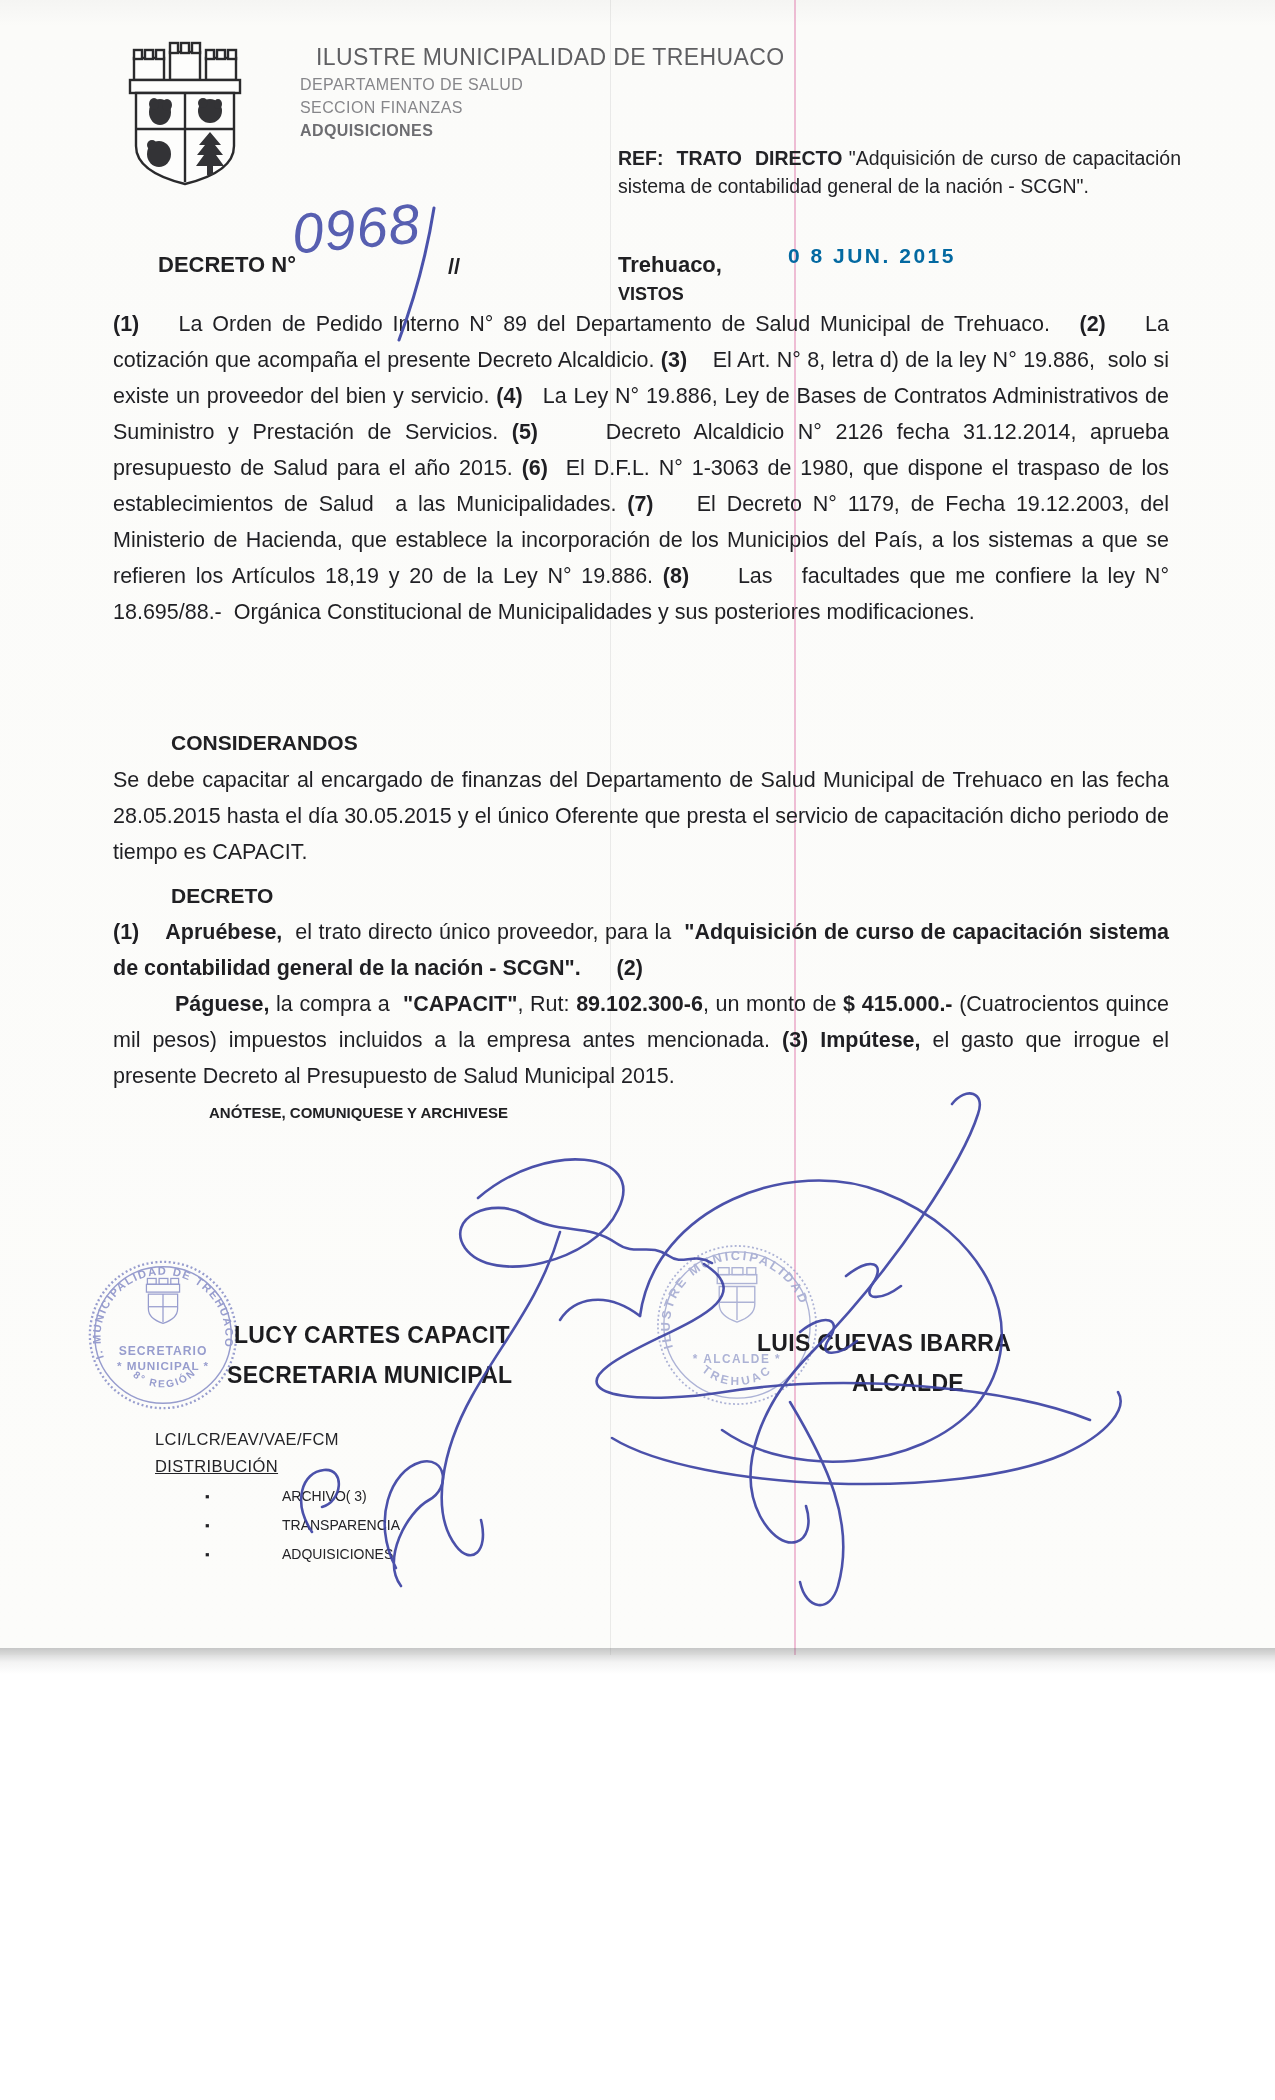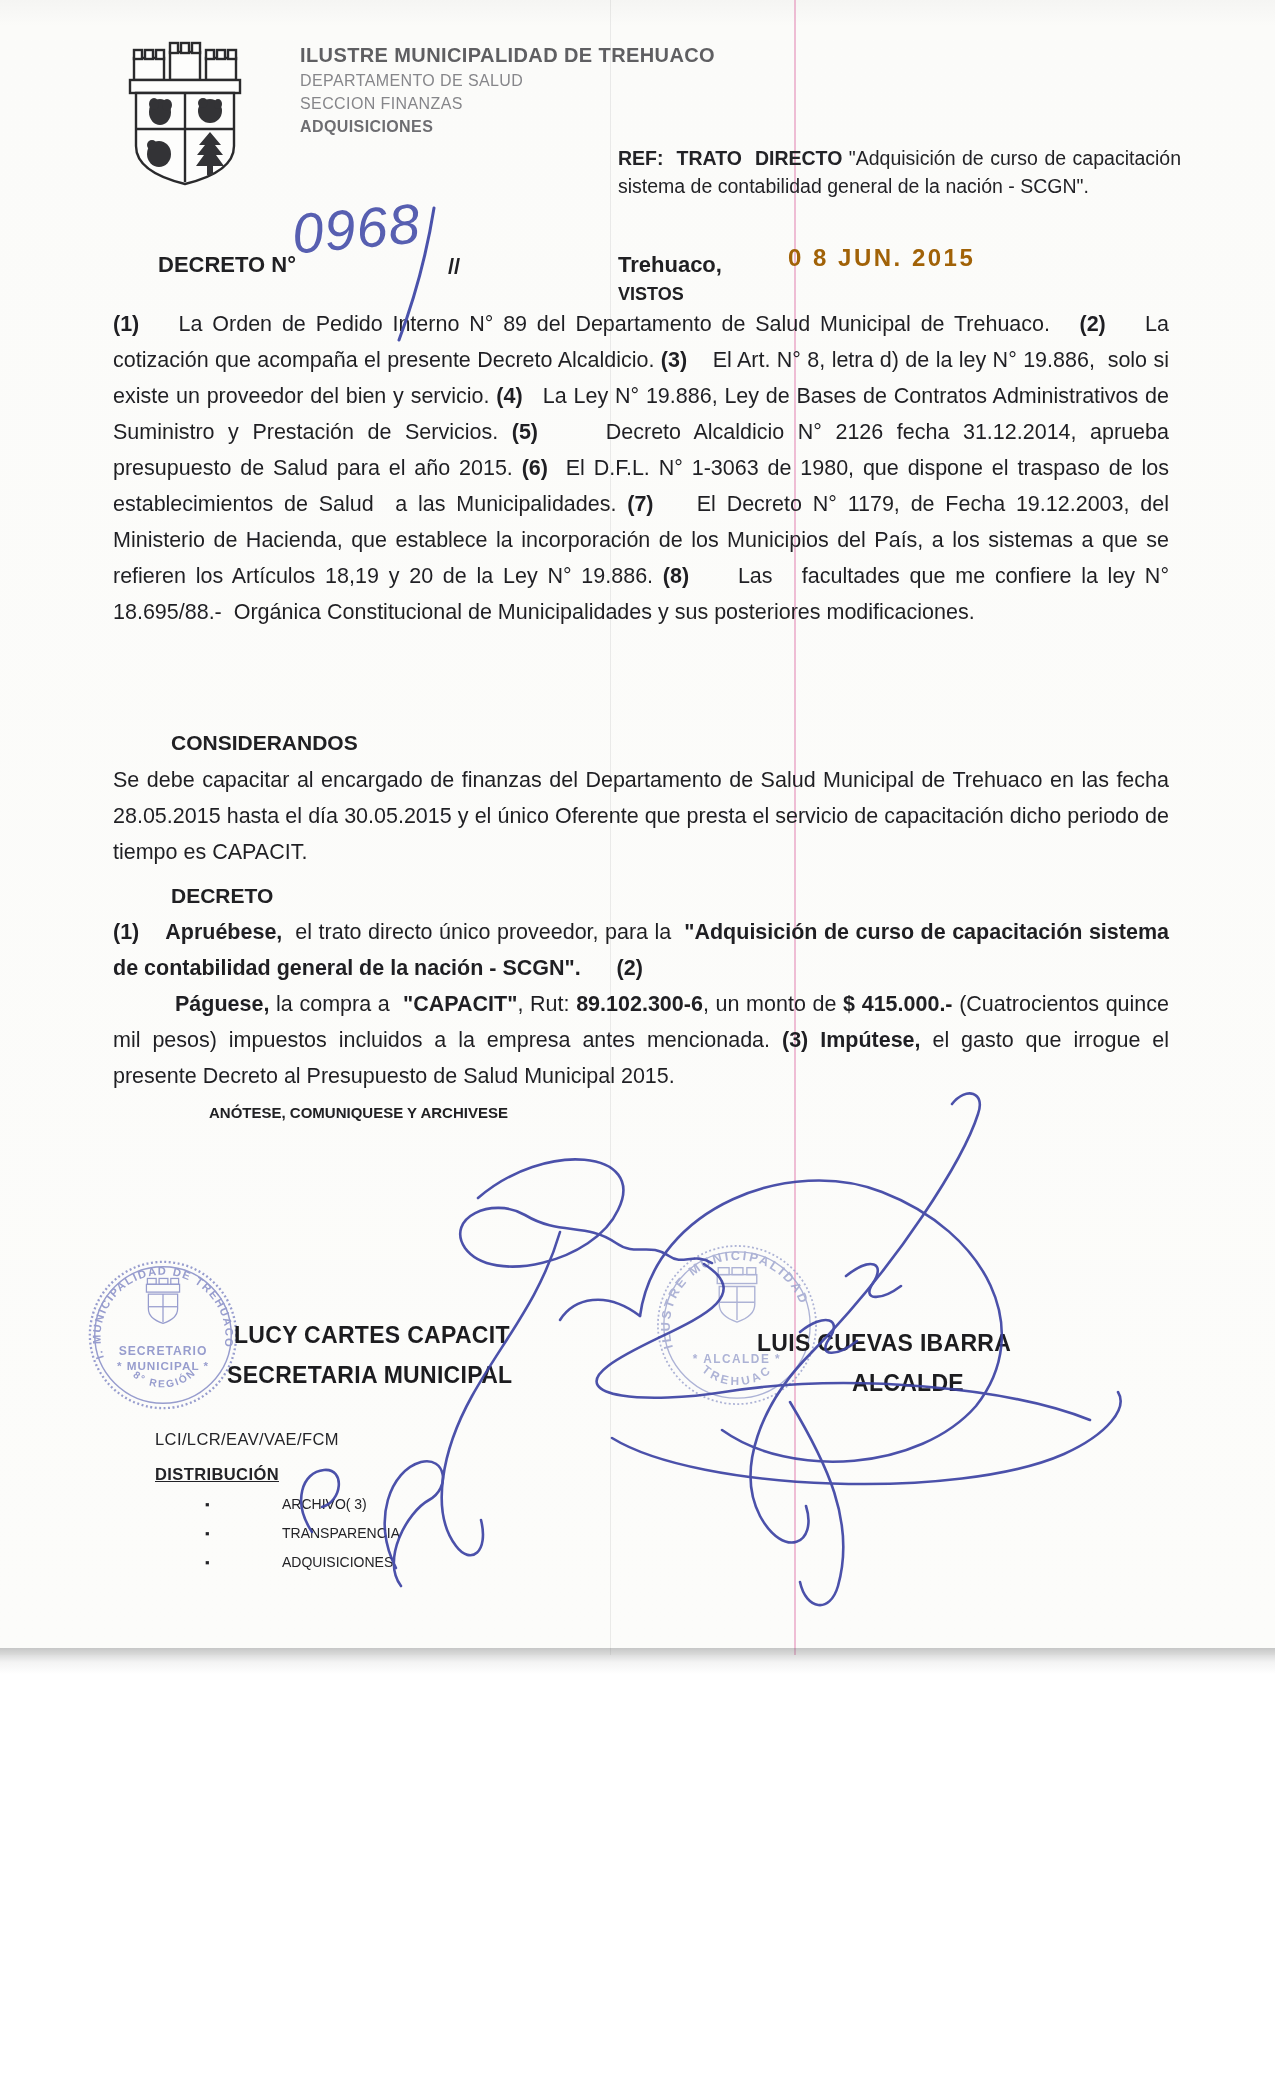--- a/index.html
+++ b/index.html
@@ -10,33 +10,33 @@
          background:linear-gradient(180deg,#f5f5f3 0px,#fbfbf9 26px,#fcfcfa 100%);}
   #paper-bottom-shadow{position:absolute;left:0;top:1648px;width:1275px;height:26px;
          background:linear-gradient(180deg,rgba(110,112,115,0.38),rgba(160,160,160,0.12) 55%,rgba(255,255,255,0));}
   .crease-v{position:absolute;top:0;height:1655px;width:2px;}
   #crease-pink{left:794px;background:rgba(228,138,183,0.55);}
   #crease-gray{left:610px;width:1px;background:rgba(140,140,145,0.16);}
   .abs{position:absolute;}
   .b{font-weight:bold;}
   
   #header-text{left:300px;top:44px;}
-  #org-name{font-size:20px;font-weight:bold;color:#5f5f62;letter-spacing:0.4px;}
+  #org-name{font-size:23px;font-weight:normal;color:#5f5f62;letter-spacing:0.4px;margin-left:16px;}
   .hdr-sub{font-size:16px;color:#86868a;margin-top:5px;letter-spacing:0.4px;}
   .hdr-sub.bold{font-weight:bold;color:#6d6d71;}
   
   #ref-block{left:618px;top:145px;width:563px;font-size:19.5px;line-height:27.5px;
              text-align:justify;color:#232327;}
   
   #decreto-label{left:158px;top:252px;font-size:22px;font-weight:bold;}
   #decree-number{left:292px;top:196px;font-size:56px;font-style:italic;color:#4a52ab;
                  transform:rotate(-5deg);letter-spacing:1px;opacity:0.92;}
   #double-slash{left:448px;top:254px;font-size:22px;font-weight:bold;}
   #place-line{left:618px;top:252px;font-size:22px;font-weight:bold;}
-  #date-stamp{left:788px;top:244px;font-size:24px;font-weight:bold;letter-spacing:2.5px;color:#a16207;}
+  #date-stamp{left:788px;top:244px;font-size:21px;font-weight:bold;letter-spacing:2.5px;color:#0369a1;}
   #vistos-heading{left:618px;top:284px;font-size:18px;font-weight:bold;}
   
   .bodytext{font-size:21.5px;line-height:36px;text-align:justify;color:#1f1f23;}
   #vistos-p{left:113px;top:306px;width:1056px;}
   .center-head{left:113px;width:1056px;text-align:left;font-size:21px;font-weight:bold;}
   #considerandos-head{top:731px;padding-left:58px;width:998px;}
   #considerandos-p{left:113px;top:762px;width:1056px;}
   #decreto-head{top:884px;padding-left:58px;width:998px;}
   #decreto-body{left:113px;top:914px;width:1056px;}
   #decreto-body p{margin:0;}
@@ -44,21 +44,21 @@
   #closing-line{top:1084px;padding-left:96px;width:960px;font-size:15px;margin-top:20px;}
   
   .sig-name{font-size:23px;font-weight:bold;color:#1c1c1f;letter-spacing:0.3px;}
   #left-name{left:234px;top:1322px;}
   #left-title{left:227px;top:1362px;}
   #right-name{left:757px;top:1330px;}
   #right-title{left:852px;top:1370px;}
   
   #footer-block{left:155px;top:1430px;font-size:16.5px;color:#232327;}
   #initials-line{letter-spacing:0.4px;}
-  #dist-label{text-decoration:underline;margin-top:16px;letter-spacing:0.4px;font-weight:bold;}
+  #dist-label{text-decoration:underline;margin-top:8px;letter-spacing:0.4px;}
   #dist-list{list-style:none;margin:6px 0 0 0;padding:0;font-size:14px;line-height:29px;}
   #dist-list li{position:relative;padding-left:127px;}
   #dist-list li::before{content:"▪";position:absolute;left:50px;top:0;font-size:13px;}
   
   .stamp{position:absolute;pointer-events:none;}
   #sig-overlay{position:absolute;left:0;top:0;pointer-events:none;}
   svg text{font-family:"Liberation Sans","DejaVu Sans",sans-serif;}
 </style>
 </head>
 <body>

